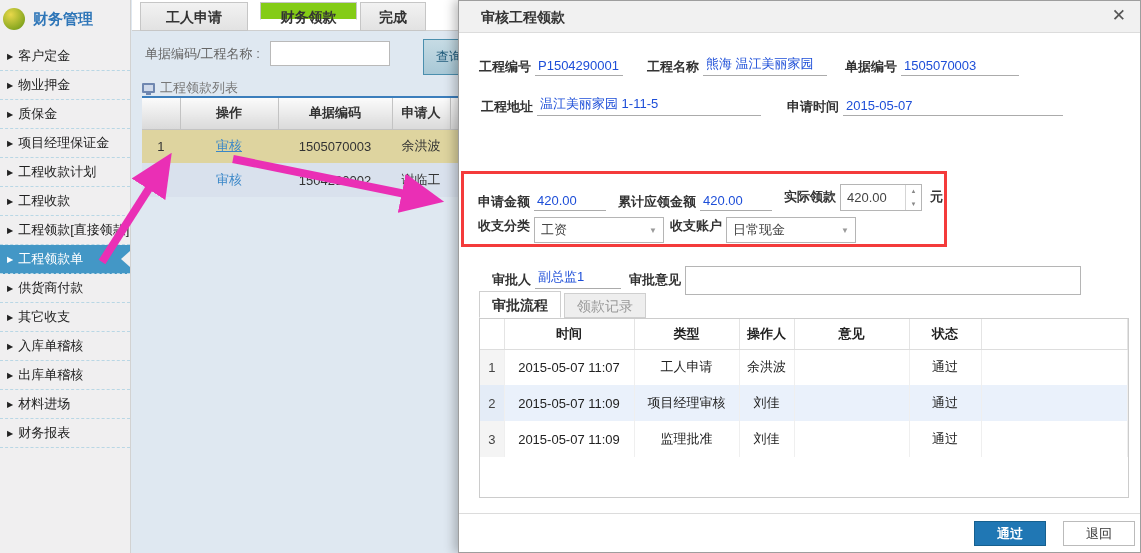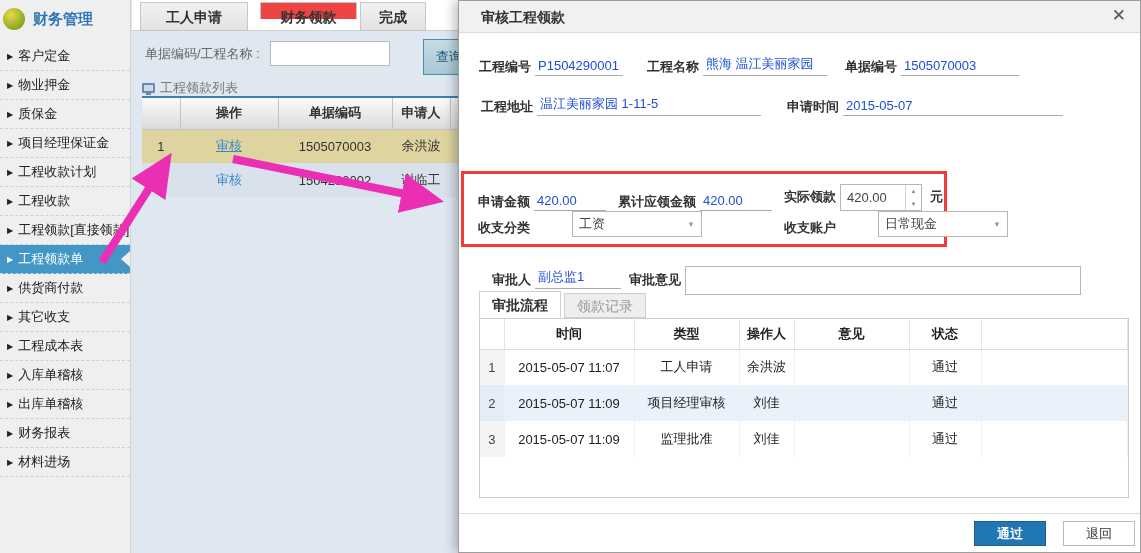--- a/index.html
+++ b/index.html
@@ -21,21 +21,21 @@
       border-top:8px solid transparent; border-bottom:8px solid transparent; border-right:9px solid #f0eff0; }
 
   
   .main { position:absolute; left:132px; top:0; right:0; height:553px; background:#dfe8f1; }
   .tabs-row { height:31px; background:#fff; border-bottom:1px solid #cfcfcf; position:relative; }
   .tab { position:absolute; top:2px; height:29px; line-height:28px; text-align:center; font-weight:bold; font-size:14px;
          background:linear-gradient(#f2f2f2,#e2e2e2); border:1px solid #c6c6c6; color:#333; cursor:pointer; }
   .tab.t1 { left:8px; width:108px; }
   .tab.t2 { left:128px; width:97px; }
   .tab.t3 { left:228px; width:66px; }
-  .tab.active { background:#ef4444; border-bottom:1px solid #fff; height:18px; }
+  .tab.active { background:#84cc16; border-bottom:1px solid #fff; height:18px; }
 
   .filter-row { position:absolute; left:0; top:31px; right:0; height:46px; }
   .filter-label { position:absolute; left:13px; top:14px; color:#666; }
   .filter-input { position:absolute; left:138px; top:10px; width:120px; height:25px; border:1px solid #b9b9b9; background:#fff; padding:0 4px; font-size:13px; }
   .search-btn { position:absolute; left:291px; top:8px; width:52px; height:36px; background:linear-gradient(#c6dbe4,#a8c8d6); border:1px solid #4b8fae; color:#235e7d; font-size:13px; cursor:pointer;font-family:Liberation Serif, serif; }
 
   .list-title-row { position:absolute; left:10px; top:79px; height:18px; display:flex; align-items:center; color:#777; }
   .monitor-icon { width:13px; height:10px; border:2px solid #6f87b0; background:#cfd9ea; border-radius:1px; margin-right:5px; position:relative; }
   .monitor-icon::after { content:""; position:absolute; left:2px; bottom:-4px; width:5px; height:2px; background:#6f87b0; }
 
@@ -63,21 +63,21 @@
   .fval { color:#1d4ed8; border-bottom:1px solid #ababab; padding:0 3px 2px 3px; white-space:nowrap; overflow:hidden; }
   .frow { position:absolute; left:20px; display:flex; align-items:flex-end; }
 
   .frow1 { top:22px; }
   .frow2 { top:62px; }
   .frow3 { top:105px; }
   .gap { display:inline-block; }
 
   .redbox { position:absolute; left:2px; top:138px; width:486px; height:76px; border:3px solid #f43b3b; }
   .amt-row { position:absolute; left:14px; top:10px; display:flex; align-items:flex-end; white-space:nowrap; }
-  .dd-row { position:absolute; left:14px; top:37px; display:flex; align-items:flex-end; white-space:nowrap;gap:38px; }
+  .dd-row { position:absolute; left:14px; top:43px; display:flex; align-items:flex-start; white-space:nowrap; }
   .spinbox { display:inline-flex; align-items:stretch; border:1px solid #b5b5b5; height:27px; width:82px; background:#fff; }
   .spinbox .sval { flex:1; padding:5px 4px 0 6px; color:#444; font-size:13px; }
   .spinbtns { width:16px; display:flex; flex-direction:column; border-left:1px solid #d5d5d5; }
   .spinbtns span { flex:1; font-size:6px; color:#888; text-align:center; line-height:12px; cursor:pointer; }
   .dropdown { display:inline-flex; justify-content:space-between; align-items:center; width:130px; height:26px; border:1px solid #b5b5b5; background:#fff; padding:0 6px; cursor:pointer; }
   .dropdown .dval { color:#444; }
   .dropdown .darr { font-size:8px; color:#9a9a9a; }
 
   .aprow { position:absolute; left:33px; top:227px; display:flex; align-items:flex-end; }
   .opinion-input { width:396px; height:29px; border:1px solid #b5b5b5; padding:0 5px; font-size:13px; margin-left:4px; position:relative; top:6px; }
@@ -113,25 +113,24 @@
       <div class="side-item"><span class="caret">▶</span><span>客户定金</span></div>
       <div class="side-item"><span class="caret">▶</span><span>物业押金</span></div>
       <div class="side-item"><span class="caret">▶</span><span>质保金</span></div>
       <div class="side-item"><span class="caret">▶</span><span>项目经理保证金</span></div>
       <div class="side-item"><span class="caret">▶</span><span>工程收款计划</span></div>
       <div class="side-item"><span class="caret">▶</span><span>工程收款</span></div>
       <div class="side-item"><span class="caret">▶</span><span>工程领款[直接领款]</span></div>
       <div class="side-item selected"><span class="caret">▶</span><span>工程领款单</span></div>
       <div class="side-item"><span class="caret">▶</span><span>供货商付款</span></div>
       <div class="side-item"><span class="caret">▶</span><span>其它收支</span></div>
-      <div class="side-item"><span class="caret">▶</span><span>工程成本表</span></div>
       <div class="side-item"><span class="caret">▶</span><span>入库单稽核</span></div>
       <div class="side-item"><span class="caret">▶</span><span>出库单稽核</span></div>
+      <div class="side-item"><span class="caret">▶</span><span>材料进场</span></div>
       <div class="side-item"><span class="caret">▶</span><span>财务报表</span></div>
-      <div class="side-item"><span class="caret">▶</span><span>材料进场</span></div>
     </div>
   </div>
 
   <div class="main">
     <div class="tabs-row">
       <div class="tab t1">工人申请</div>
       <div class="tab t2 active">财务领款</div>
       <div class="tab t3">完成</div>
     </div>
 

